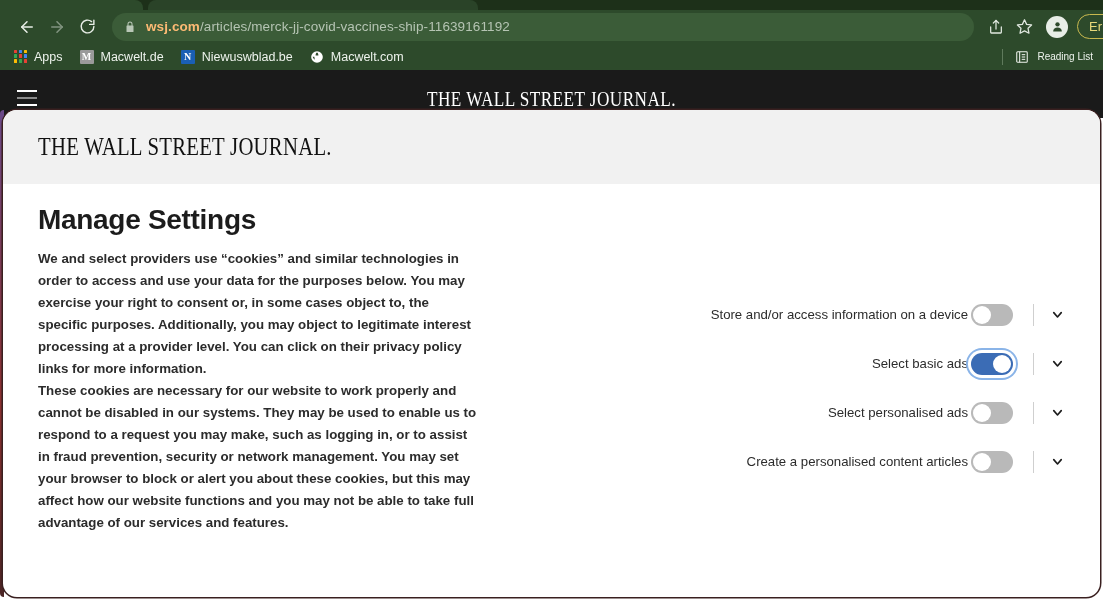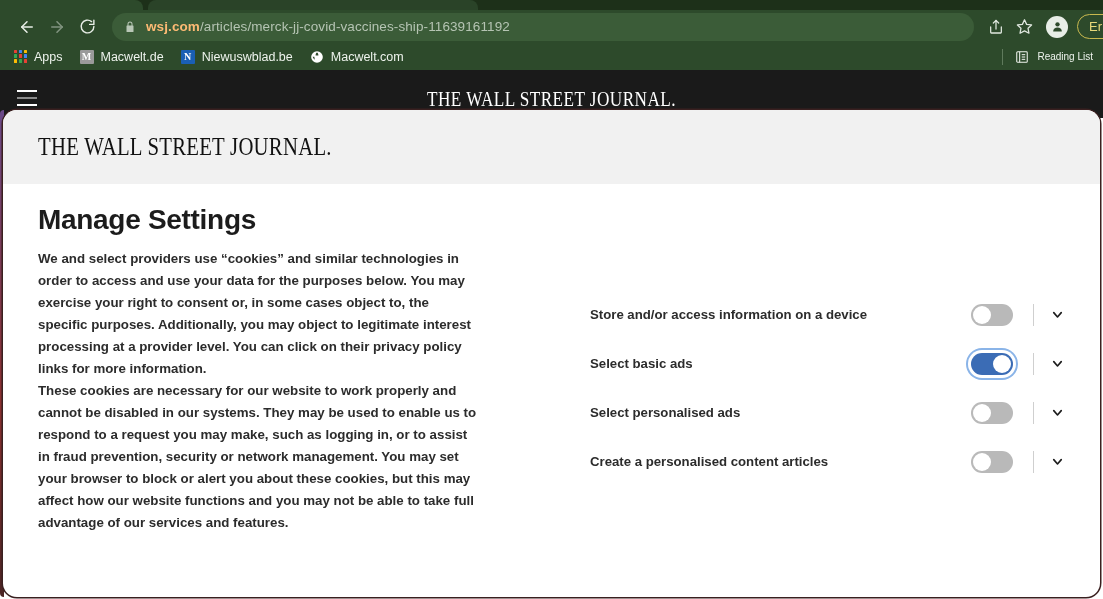--- a/index.html
+++ b/index.html
@@ -227,22 +227,23 @@
   .section-head {
     font-size: 16.5px; font-weight: bold; color: #1c1c1c;
     margin-top: 28px; margin-bottom: 10px;
   }
 
   .purpose-row {
     display: flex; align-items: center;
     height: 49px;
   }
   .purpose-label {
-    font-size: 13.2px; font-weight: bold; color: #2c2c2c;
+    font-size: 13.2px; font-weight: normal; color: #2c2c2c;
     flex: 1;
+    text-align: right;
   }
   .toggle {
     width: 42px; height: 22px;
     border-radius: 11px;
     background: #b9b9b9;
     position: relative;
     flex: none;
     margin-right: 0;
   }
   .toggle .knob {

